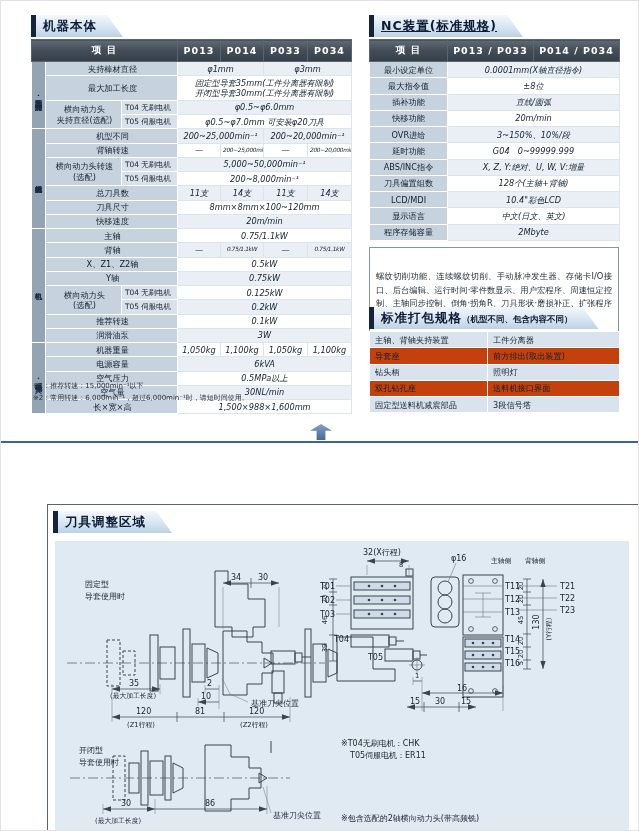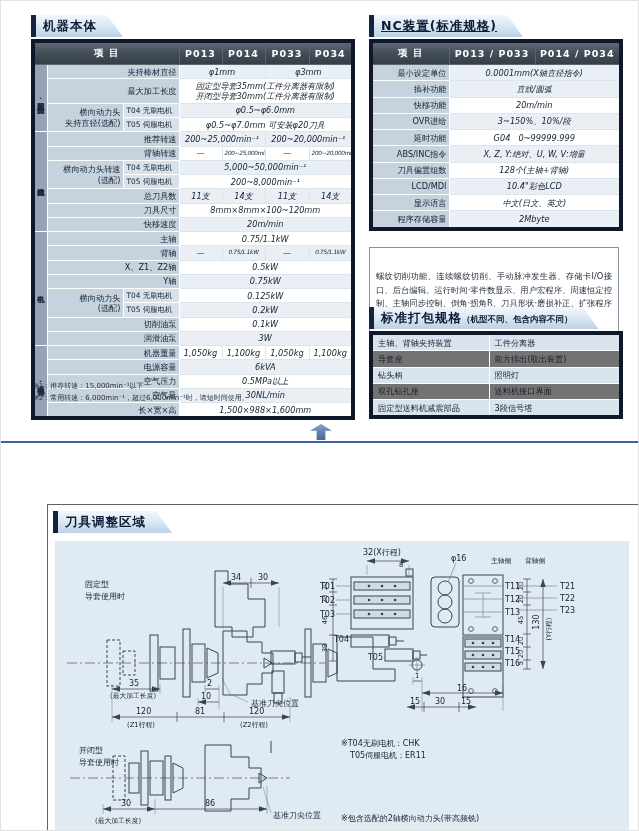--- a/index.html
+++ b/index.html
@@ -9,48 +9,48 @@
   
   .sec-title{position:absolute;display:flex;align-items:stretch;height:22px;text-align:center;}
   .sec-title .bar{width:5px;background:#16233f;}
   .sec-title .tab{background:linear-gradient(180deg,#f3f8fc 0%,#d7e5f1 55%,#bcd2e5 100%);
     clip-path:polygon(0 0,calc(100% - 16px) 0,100% 100%,0 100%);
     padding:3px 26px 0 7px;font-weight:bold;font-size:12.5px;color:#0c1a36;
     letter-spacing:1px;white-space:nowrap;}
   .sec-title .tab small{font-size:8.5px;letter-spacing:0;}
 
   
-  table.spec{position:absolute;border-collapse:collapse;table-layout:fixed;background:#fff;border:4px solid #0f172a;}
+  table.spec{position:absolute;border-collapse:collapse;table-layout:fixed;background:#fff;border:1px solid #0f172a;}
   .spec th{background:linear-gradient(180deg,#5e6a75 0%,#454f5a 45%,#353f49 100%);color:#fff;
     font-size:9.5px;font-weight:bold;padding:4px 0;border:1px solid #5b656f;letter-spacing:1px;}
   .spec td{font-size:8.2px;line-height:1.25;padding:1.5px 2px;border:1px solid #fff;
     white-space:pre-line;overflow:hidden;vertical-align:middle;}
   td.grp{background:#94a4b4;color:#1b2940;font-weight:bold;writing-mode:vertical-rl;
     text-align:center;font-size:7.2px;letter-spacing:0;padding:2px 1px;line-height:1;}
-  td.lbl{background:#c6d2de;text-align:right;padding-left:4px;}
+  td.lbl{background:#c6d2de;text-align:center;padding-left:4px;}
   td.sub{background:#d9e2ea;text-align:left;padding-left:3px;font-size:7.4px;}
   td.val{text-align:center;border:1px solid #dde5ec;font-style:italic;}
   tr.odd  td.val{background:#e9eff5;}
   tr.even td.val{background:#ffffff;}
   td.val.sm{font-size:5.8px;letter-spacing:-0.3px;}
 
   #machine-table{left:30px;top:38px;width:320px;}
   #nc-table{left:368px;top:38px;width:250px;}
   #nc-table td{padding:2.5px 2px;}
 
   .notes{position:absolute;left:32px;top:380px;font-size:7px;color:#26303a;line-height:1.7;}
 
   #functions-box{position:absolute;left:368px;top:246px;width:236px;border:1px solid #8794a0;
     padding:22px 6px;font-size:8.3px;line-height:1.65;text-align:justify;color:#1d2835;}
 
   #packing-title{left:368px;top:306px;}
   #packing-table{left:368px;top:330px;width:250px;}
   #packing-table td{padding:2.5px 5px;text-align:left;}
   tr.podd td{background:#d9e3ed;}
-  tr.peven td{background:#737373;}
+  tr.peven td{background:#c2410c;}
 
   
   #divider-line{position:absolute;left:0;top:440px;width:639px;height:2px;background:#3d62a0;}
   #divider-arrow{position:absolute;left:309px;top:423px;width:22px;height:16px;
     background:linear-gradient(180deg,#82a2c8,#46689a);
     clip-path:polygon(50% 0,100% 42%,70% 42%,70% 100%,30% 100%,30% 42%,0 42%);}
 
   
   #bottom-box{position:absolute;left:46px;top:470px;width:590px;height:357px;
     border:1px solid #5a646e;background:#fff;margin-top:33px;}
@@ -114,21 +114,21 @@
 夹持直径(选配)</td>
           <td class="sub">T04 无刷电机</td>
           <td class="val" colspan="4">φ0.5~φ6.0mm</td>
         </tr>
         <tr class="even">
           <td class="sub">T05 伺服电机</td>
           <td class="val" colspan="4">φ0.5~φ7.0mm 可安装φ20刀具</td>
         </tr>
         <tr class="odd">
           <td class="grp" rowspan="7">机械能力</td>
-          <td class="lbl" colspan="2">推荐转速</td>
+          <td class="lbl" colspan="2">机型不同</td>
           <td class="val" colspan="2">200~25,000min⁻¹</td>
           <td class="val" colspan="2">200~20,000min⁻¹</td>
         </tr>
         <tr class="even">
           <td class="lbl" colspan="2">背轴转速</td>
           <td class="val">—</td>
           <td class="val sm">200~25,000min⁻¹</td>
           <td class="val">—</td>
           <td class="val sm">200~20,000min⁻¹</td>
         </tr>
@@ -181,21 +181,21 @@
           <td class="lbl" rowspan="2">横向动力头
 (选配)</td>
           <td class="sub">T04 无刷电机</td>
           <td class="val" colspan="4">0.125kW</td>
         </tr>
         <tr class="odd">
           <td class="sub">T05 伺服电机</td>
           <td class="val" colspan="4">0.2kW</td>
         </tr>
         <tr class="even">
-          <td class="lbl" colspan="2">切削油泵</td>
+          <td class="lbl" colspan="2">推荐转速</td>
           <td class="val" colspan="4">0.1kW</td>
         </tr>
         <tr class="odd">
           <td class="lbl" colspan="2">润滑油泵</td>
           <td class="val" colspan="4">3W</td>
         </tr>
         <tr class="even">
           <td class="grp" rowspan="5">电源·其他</td>
           <td class="lbl" colspan="2">机器重量</td>
           <td class="val">1,050kg</td>
@@ -240,20 +240,24 @@
       <tr>
         <th>项 目</th>
         <th>P013 / P033</th>
         <th>P014 / P034</th>
       </tr>
     </thead>
     <tbody id="nc-body">
         <tr class="odd">
           <td class="lbl">最小设定单位</td>
           <td class="val" colspan="2">0.0001mm(X轴直径指令)</td>
+        </tr>
+        <tr class="even">
+          <td class="lbl">最大指令值</td>
+          <td class="val" colspan="2">±8位</td>
         </tr>
         <tr class="odd">
           <td class="lbl">插补功能</td>
           <td class="val" colspan="2">直线/圆弧</td>
         </tr>
         <tr class="even">
           <td class="lbl">快移功能</td>
           <td class="val" colspan="2">20m/min</td>
         </tr>
         <tr class="odd">

